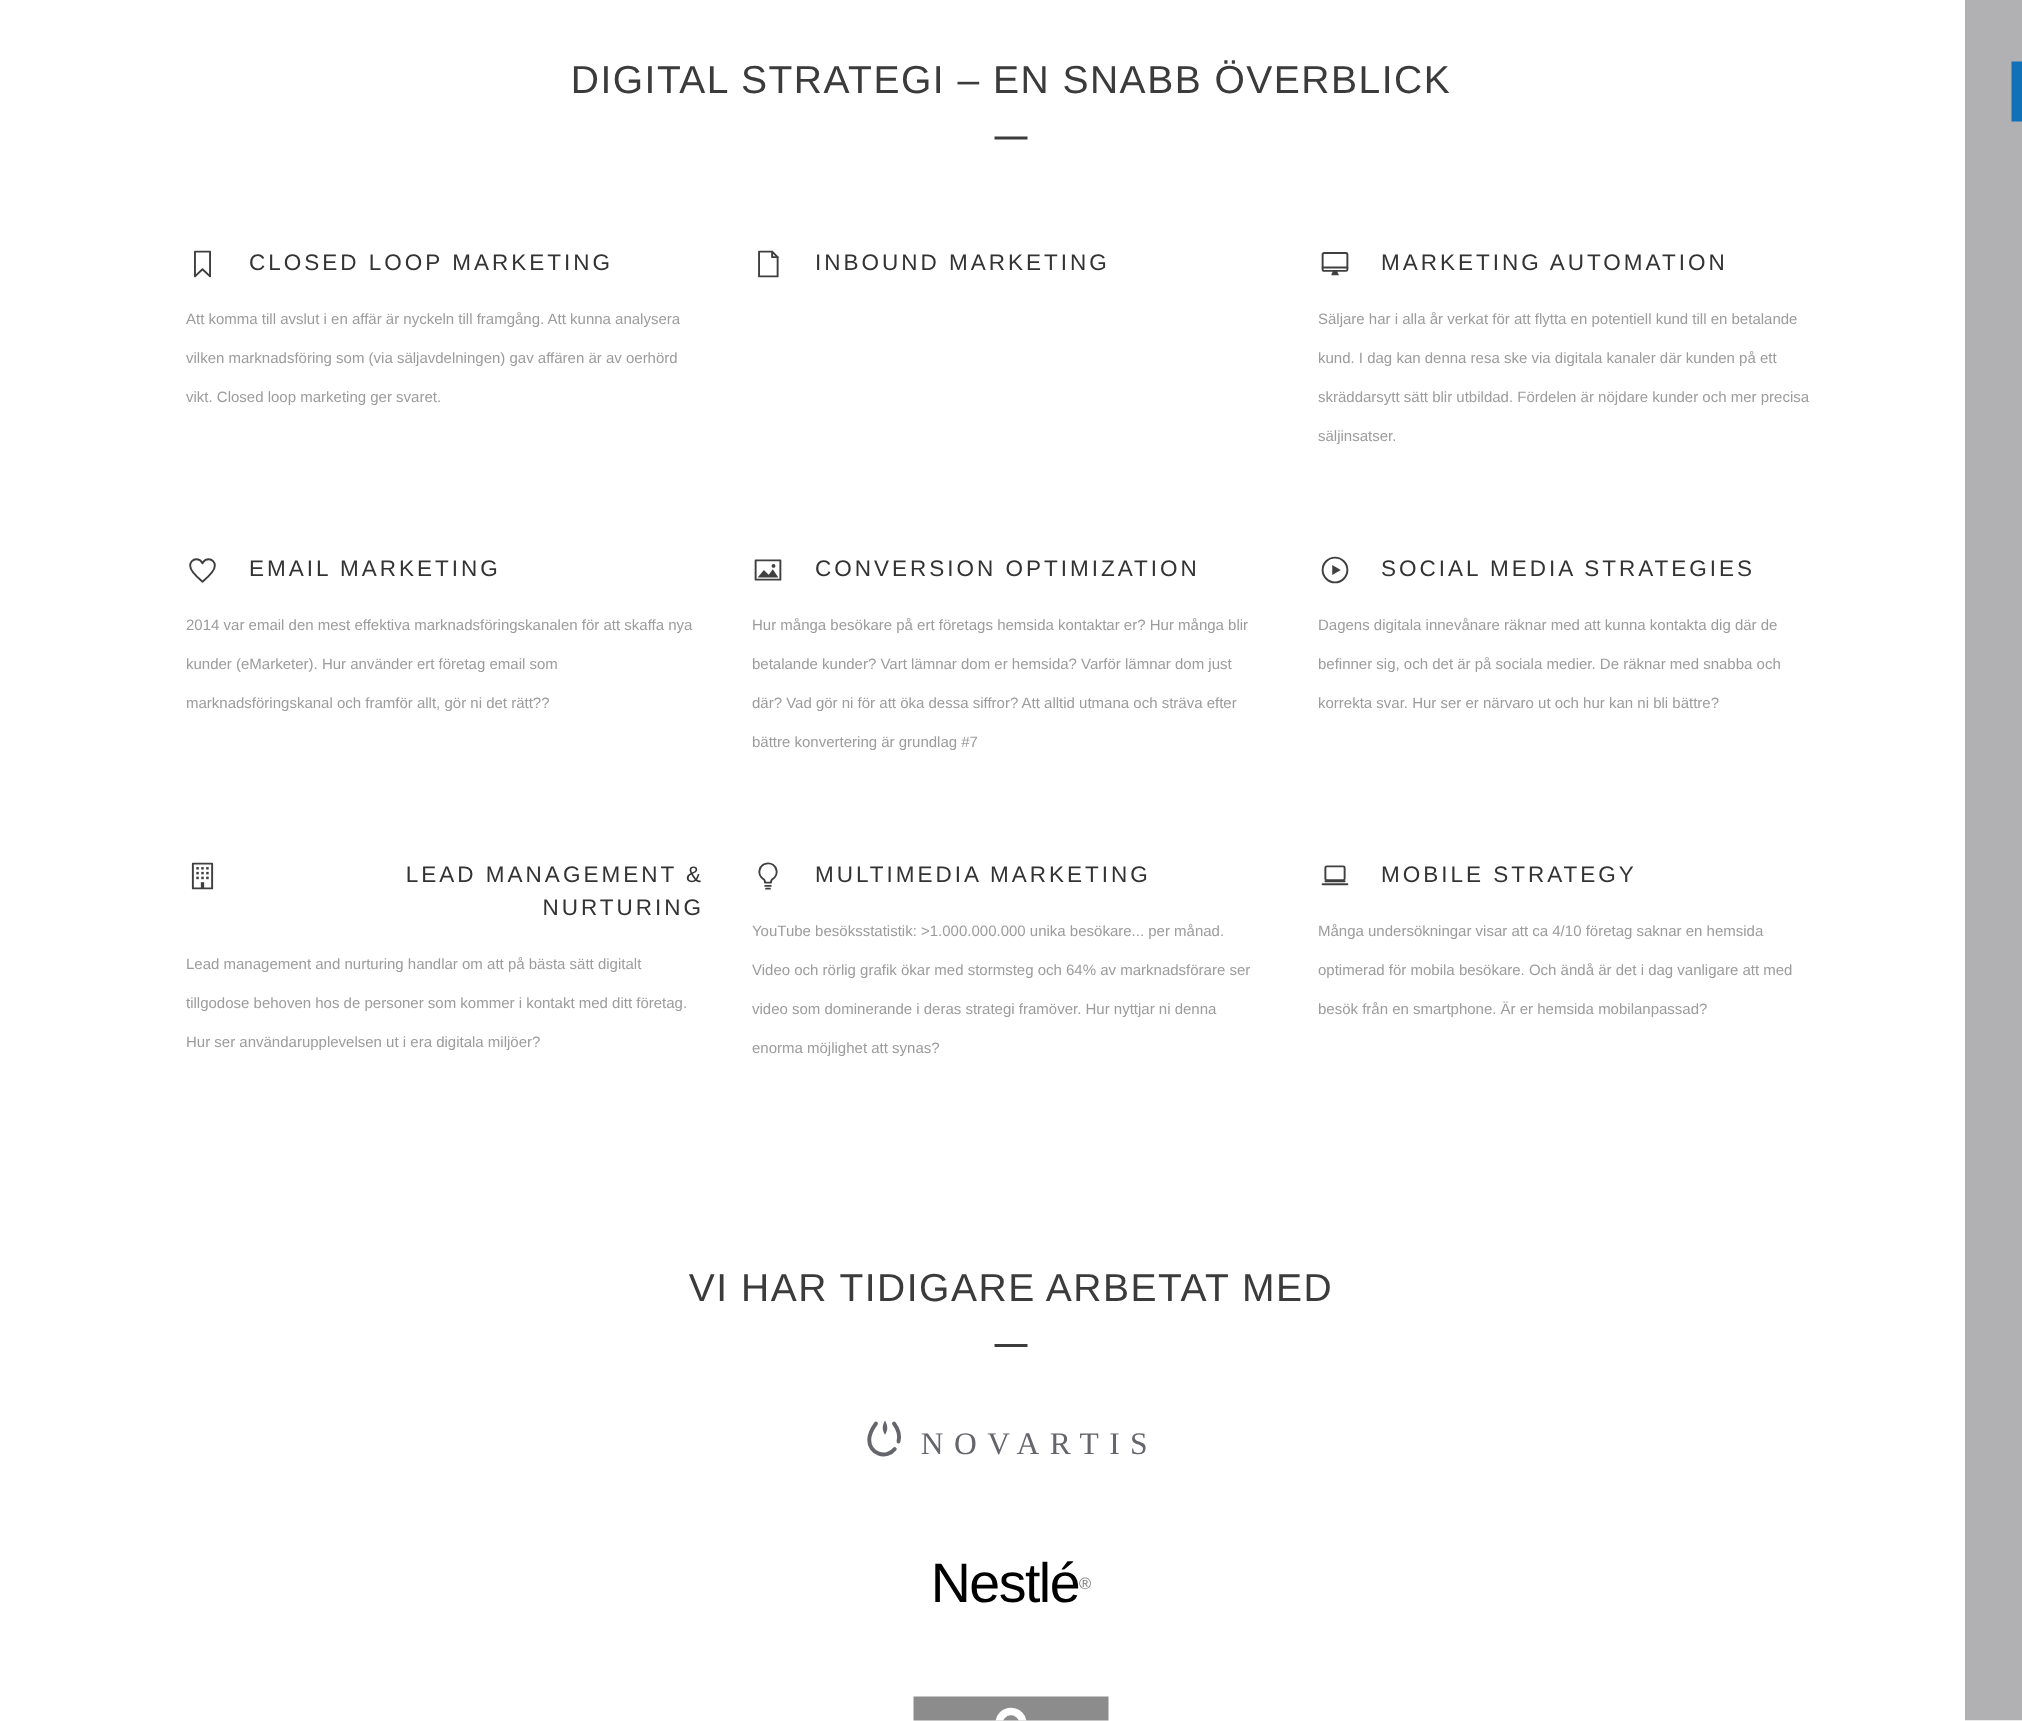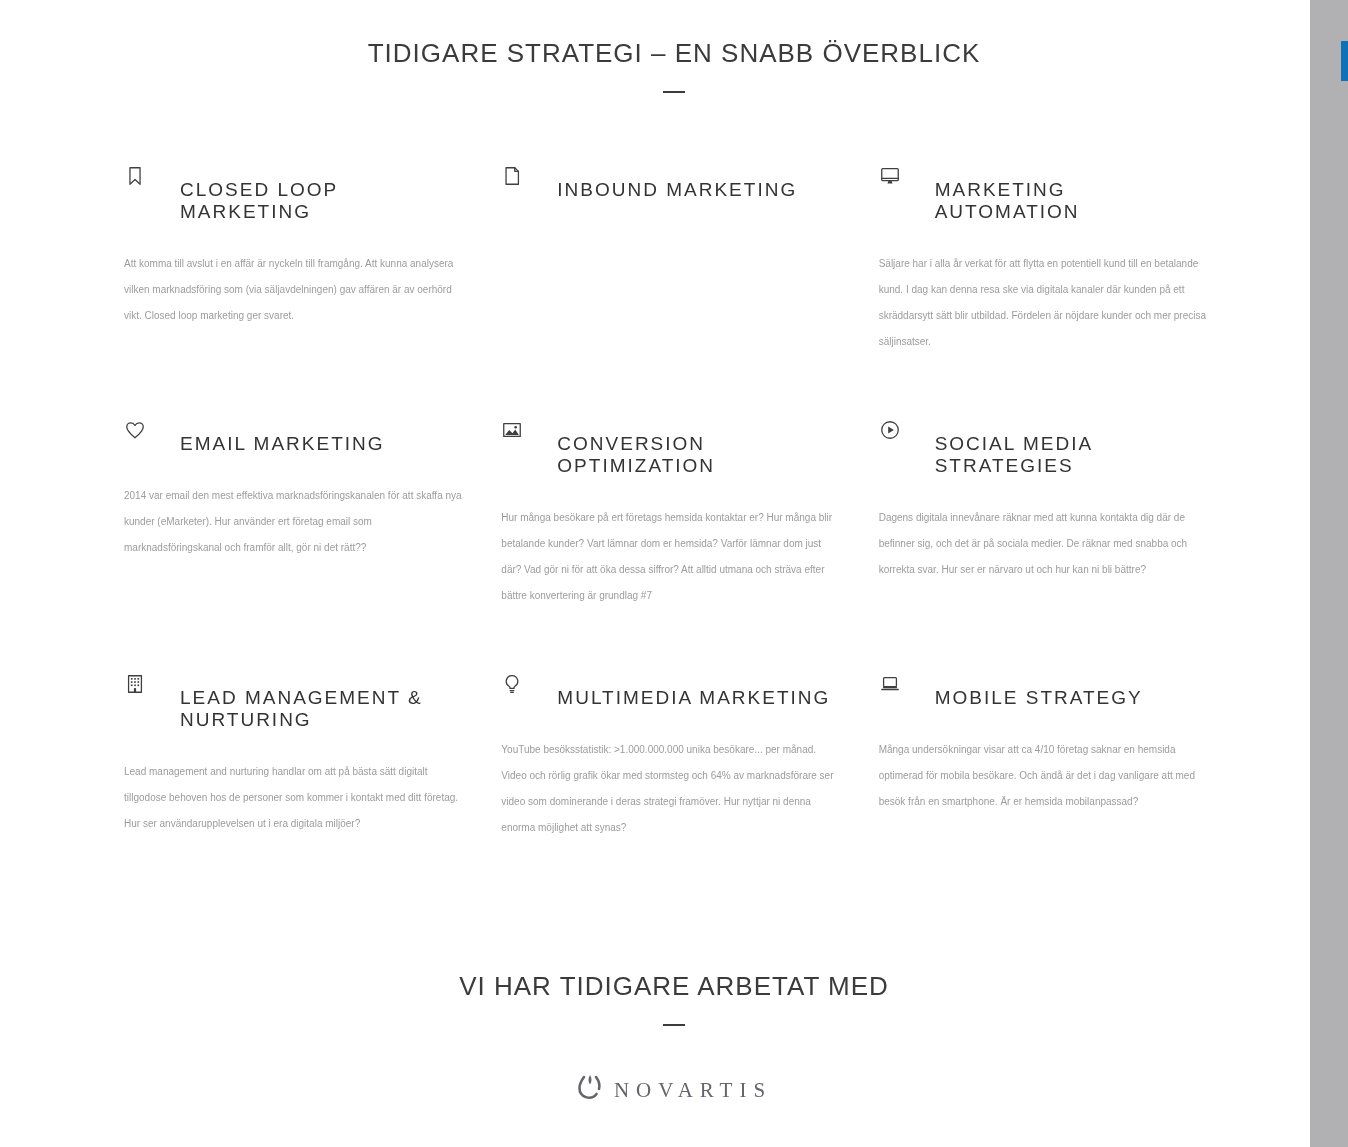--- a/index.html
+++ b/index.html
@@ -33,22 +33,22 @@
     margin-top:72px;
     display:grid;
     grid-template-columns:repeat(3,1fr);
     column-gap:32px;
     row-gap:64px;
   }
   .item-head{display:flex;align-items:flex-start;}
   .item-icon{flex:0 0 22px;margin-right:20px;margin-top:0;}
   .item-icon svg{display:block;}
   .item-title{
-    margin:14px;font-size:19px;font-weight:400;
-    letter-spacing:2px;color:#333333;line-height:22px;
+    margin:0;font-size:15px;font-weight:400;
+    letter-spacing:2px;color:#333333;line-height:22px;text-align:right;
   }
   .item-text{
     margin:14px 0 0 0;
     font-size:10px;line-height:26px;color:#9c9c9c;
     padding-right:4px;
   }
 
   
   .clients{margin-top:130px;}
   .logos{
@@ -106,21 +106,21 @@
 
   svg.glyph{stroke:#3f3f3f;fill:none;stroke-width:1.4;stroke-linecap:round;stroke-linejoin:round;}
   svg.glyph .fill{fill:#3f3f3f;stroke:none;}
 </style>
 </head>
 <body>
 
 <main class="content">
 
   <section>
-    <h1 class="section-title">TIDIGARE STRATEGI – EN SNABB ÖVERBLICK</h1>
+    <h1 class="section-title">DIGITAL STRATEGI – EN SNABB ÖVERBLICK</h1>
     <div class="title-divider"></div>
 
     <div class="grid">
 
       <div class="item">
         <div class="item-head">
           <span class="item-icon">
             <svg class="glyph" width="22" height="22" viewBox="0 0 24 24">
                 <path d="M6.5 3h11v18l-5.5-5.2L6.5 21z"></path>
               </svg>

